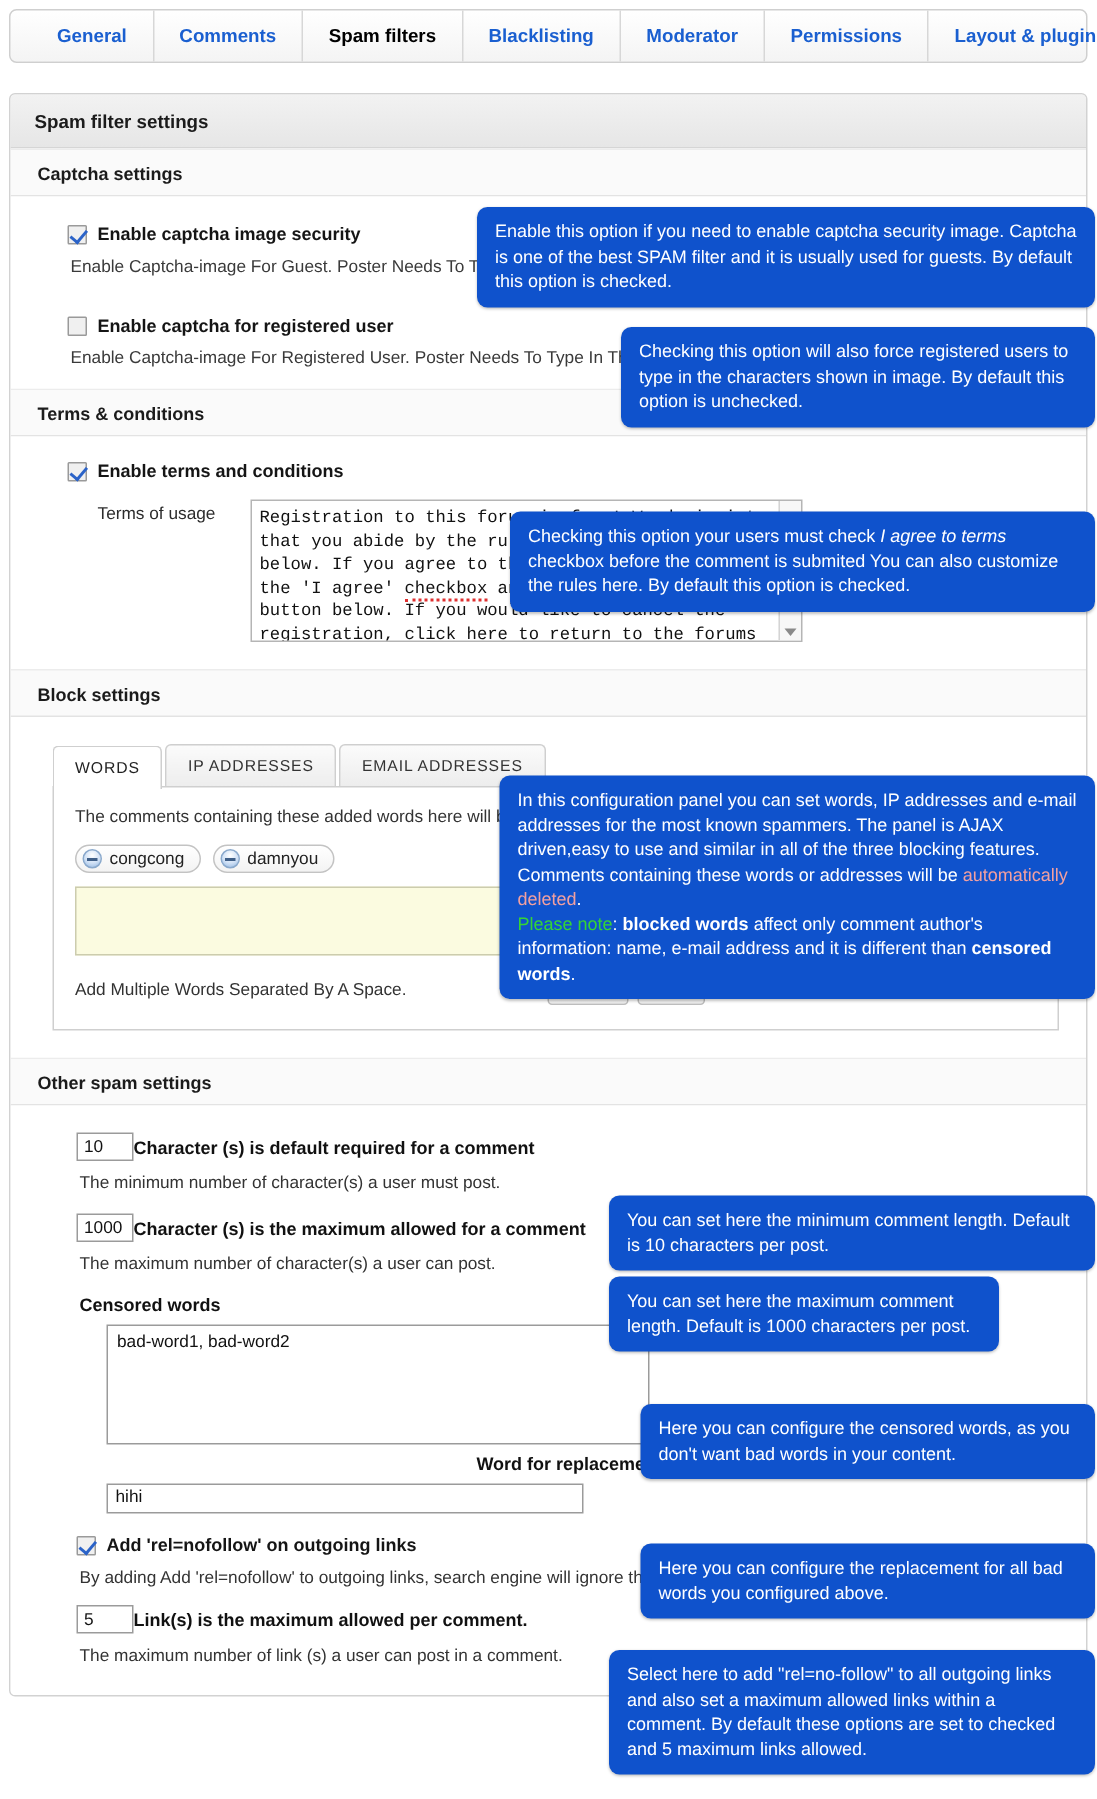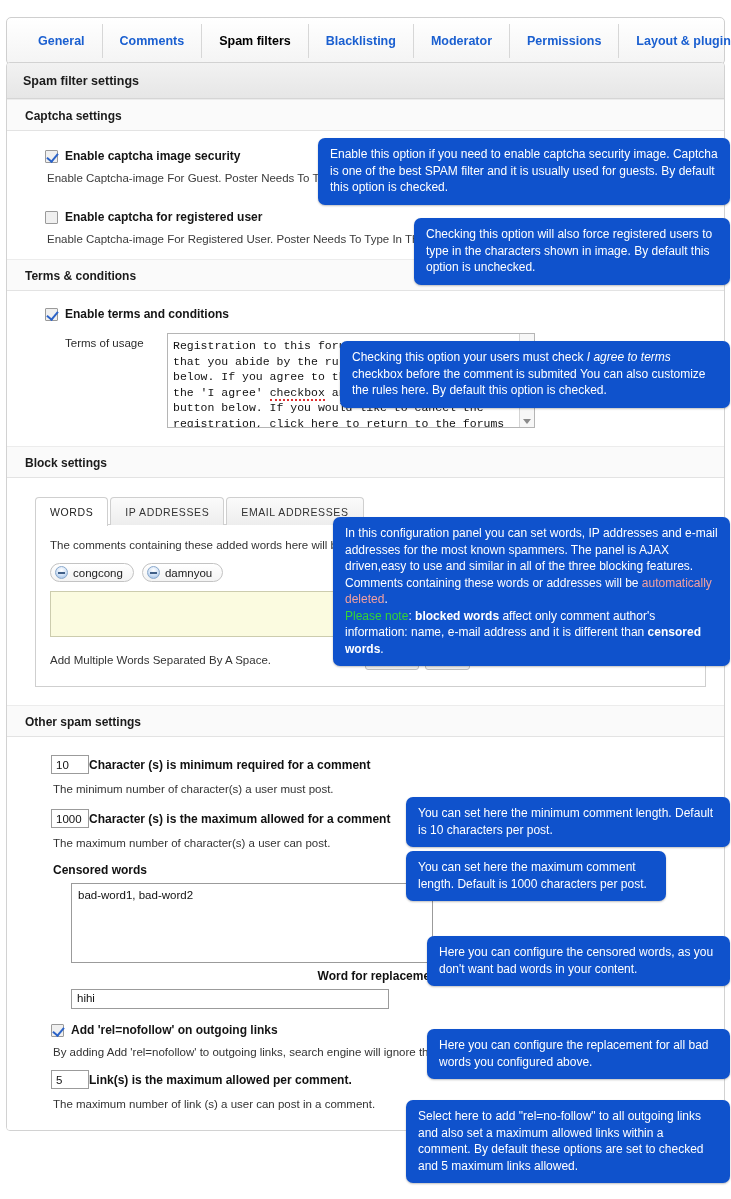--- a/index.html
+++ b/index.html
@@ -9,21 +9,21 @@
     background: #ffffff;
     font-family: "Liberation Sans", sans-serif;
     font-size: 12px;
     color: #222222;
     overflow: hidden;
   }
   .page { position: relative; width: 731px; height: 1199px; background:#fff; }
 
   
   .tabbar {
-    position: absolute; left: 6px; top: 17px; width: 719px; height: 48px;
+    position: absolute; left: 6px; top: 6px; width: 719px; height: 36px;
     background: linear-gradient(#ffffff, #f4f4f4);
     border: 1px solid #cfcfcf;
     border-radius: 5px;
     display: flex; align-items: center;
     padding-left: 14px;
     text-align: right;
   }
   .tabbar .tab {
     font-size: 12.5px; font-weight: bold; color: #1a5fd0;
     padding: 0 17px; line-height: 34px; white-space: nowrap;
@@ -104,21 +104,21 @@
   }
   .sb {
     position:absolute; right:0; top:0; width:15px; height:100%;
     background:#f7f7f7; border-left:1px solid #d4d4d4;
   }
   .sb .arrow { position:absolute; bottom:3px; left:3px;
     width:0;height:0;border-left:4px solid transparent;border-right:4px solid transparent;border-top:5px solid #8a8a8a; }
   .spell { border-bottom: 2px dotted #e03030; }
 
   
-  .tabs2 { display:flex; align-items:flex-end; position:relative; z-index:1; }
+  .tabs2 { display:flex; align-items:flex-start; position:relative; z-index:1; }
   .tab2 {
     font-size: 10.5px; letter-spacing: .6px; color: #333;
     padding: 8px 14px 7px 14px;
     background: linear-gradient(#fbfbfb,#ededed);
     border: 1px solid #cfcfcf; border-bottom: none;
     border-radius: 4px 4px 0 0; margin-right: 2px;
   }
   .tab2.active { background: #ffffff; color:#222; position:relative; top:1px; padding-bottom:8px; }
   .blockbox {
     border: 1px solid #cfcfcf; background:#fff; padding: 14px 14px 16px 14px;
@@ -254,21 +254,21 @@
           </div>
         </div>
       </div>
     </div>
 
     <div class="section-head">Other spam settings</div>
     <div class="section-body" style="padding:16px 18px 18px 44px;">
 
       <div class="numrow">
         <div class="numinput">10</div>
-        <div class="boldlbl">Character (s) is minimum required for a comment</div>
+        <div class="boldlbl">Character (s) is default required for a comment</div>
       </div>
       <div class="sublbl">The minimum number of character(s) a user must post.</div>
 
       <div class="numrow">
         <div class="numinput wide">1000</div>
         <div class="boldlbl">Character (s) is the maximum allowed for a comment</div>
       </div>
       <div class="sublbl">The maximum number of character(s) a user can post.</div>
 
       <div class="fieldlabel">Censored words</div>

